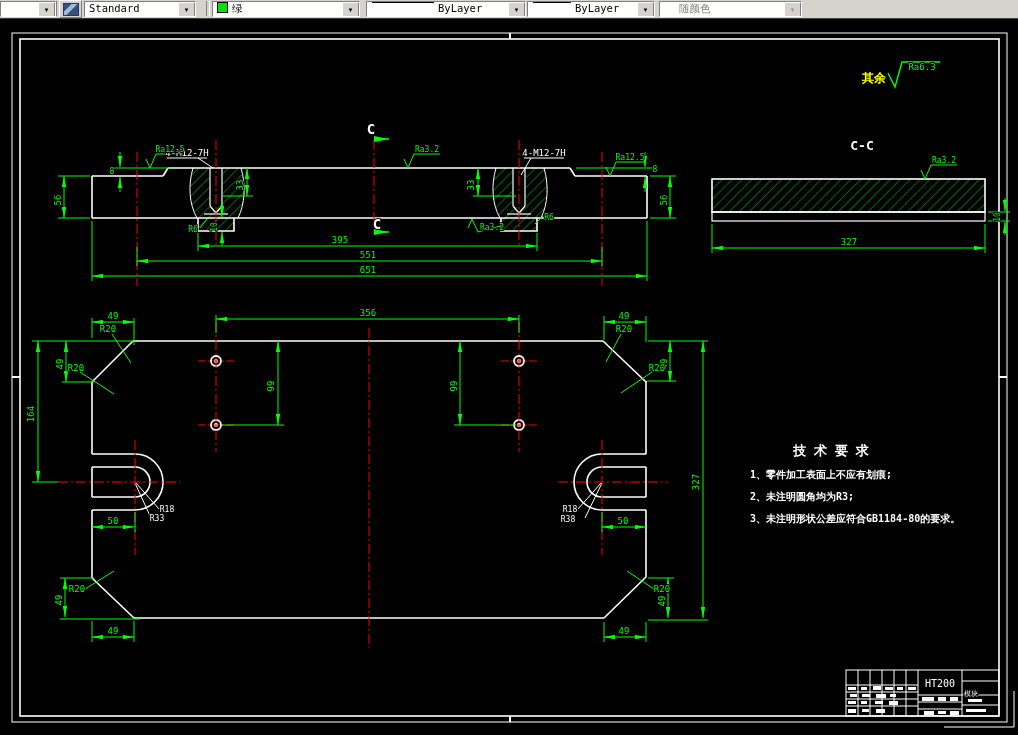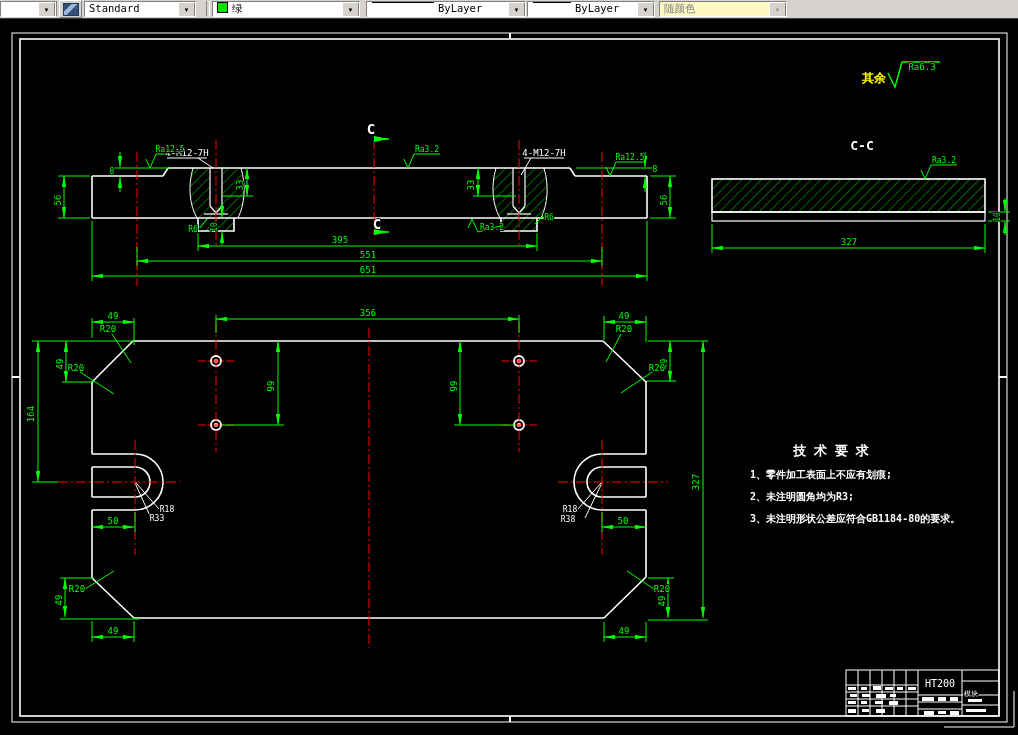--- a/index.html
+++ b/index.html
@@ -9,21 +9,21 @@
            border-bottom:1px solid #404040;z-index:5;}
   .combo{position:absolute;top:1px;height:14px;background:#fff;
          border-top:1px solid #808080;border-left:1px solid #808080;
          border-bottom:1px solid #fff;border-right:1px solid #fff;
          font-size:11px;color:#000;display:flex;align-items:flex-start;overflow:hidden;}
   .combo .lbl{padding-left:4px;white-space:nowrap;font-family:"DejaVu Sans Mono", monospace;font-size:10.5px;}
   .dd{position:absolute;right:0;top:0;width:15px;height:14px;background:#d6d3ce;
       border-top:1px solid #fff;border-left:1px solid #fff;
       border-bottom:1px solid #808080;border-right:1px solid #808080;
       font-size:6px;display:flex;align-items:center;justify-content:center;color:#000;}
-  .combo.disabled{background:#fef9c3;color:#808080;}
+  .combo.disabled{background:#ffffff;color:#808080;padding-left:15px;}
   .combo.disabled .lbl{color:#808080;}
   .combo.disabled .dd{color:#9a9a9a;}
   .swatch{width:9px;height:9px;background:#00e400;border:1px solid #000;margin-left:4px;flex:0 0 auto;}
   .ltline{height:1px;background:#000;margin-left:5px;flex:0 0 auto;}
   .sep{position:absolute;top:1px;width:2px;height:15px;border-left:1px solid #808080;border-right:1px solid #fff;}
   #dimstyle-btn{position:absolute;left:59px;top:0;width:21px;height:16px;background:#d6d3ce;
       border-top:1px solid #fff;border-left:1px solid #fff;border-bottom:1px solid #808080;border-right:1px solid #808080;
       display:flex;align-items:center;justify-content:center;}
   #dimstyle-btn .glyph{width:14px;height:11px;background:#6e93c0;
       background-image:linear-gradient(135deg,#35517c 0 30%,#9db9d8 30% 55%,#35517c 55% 100%);

